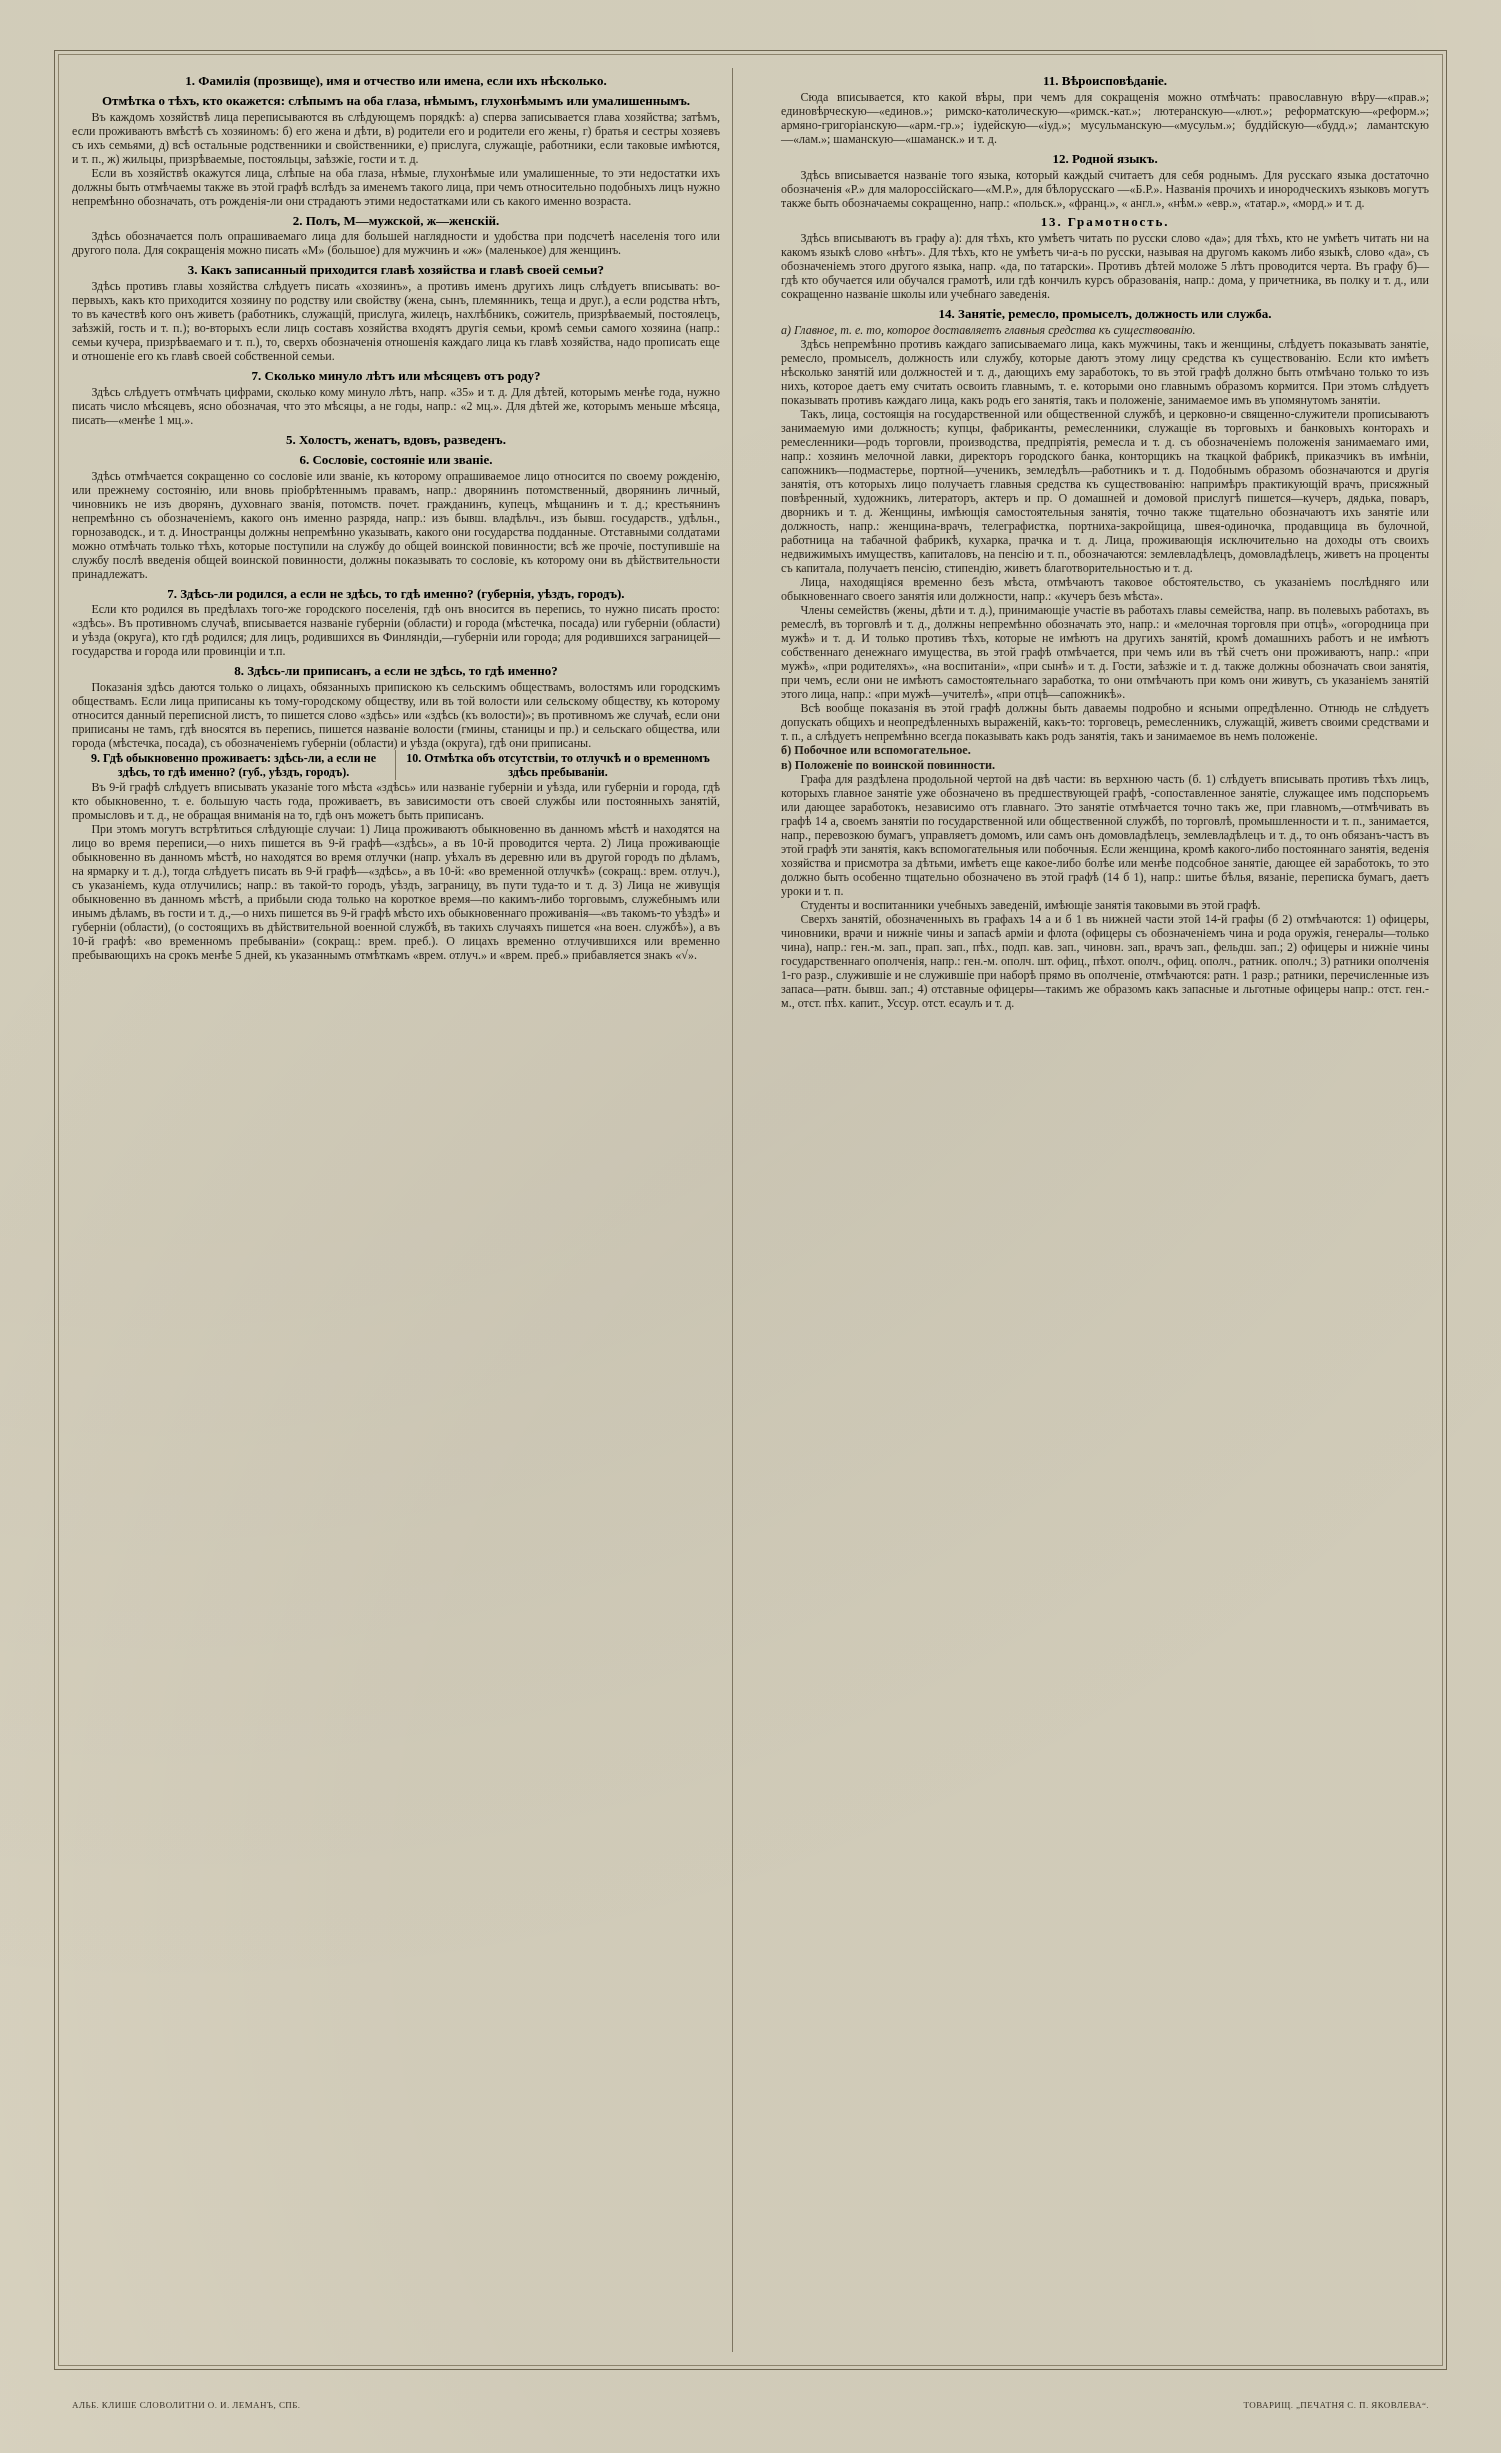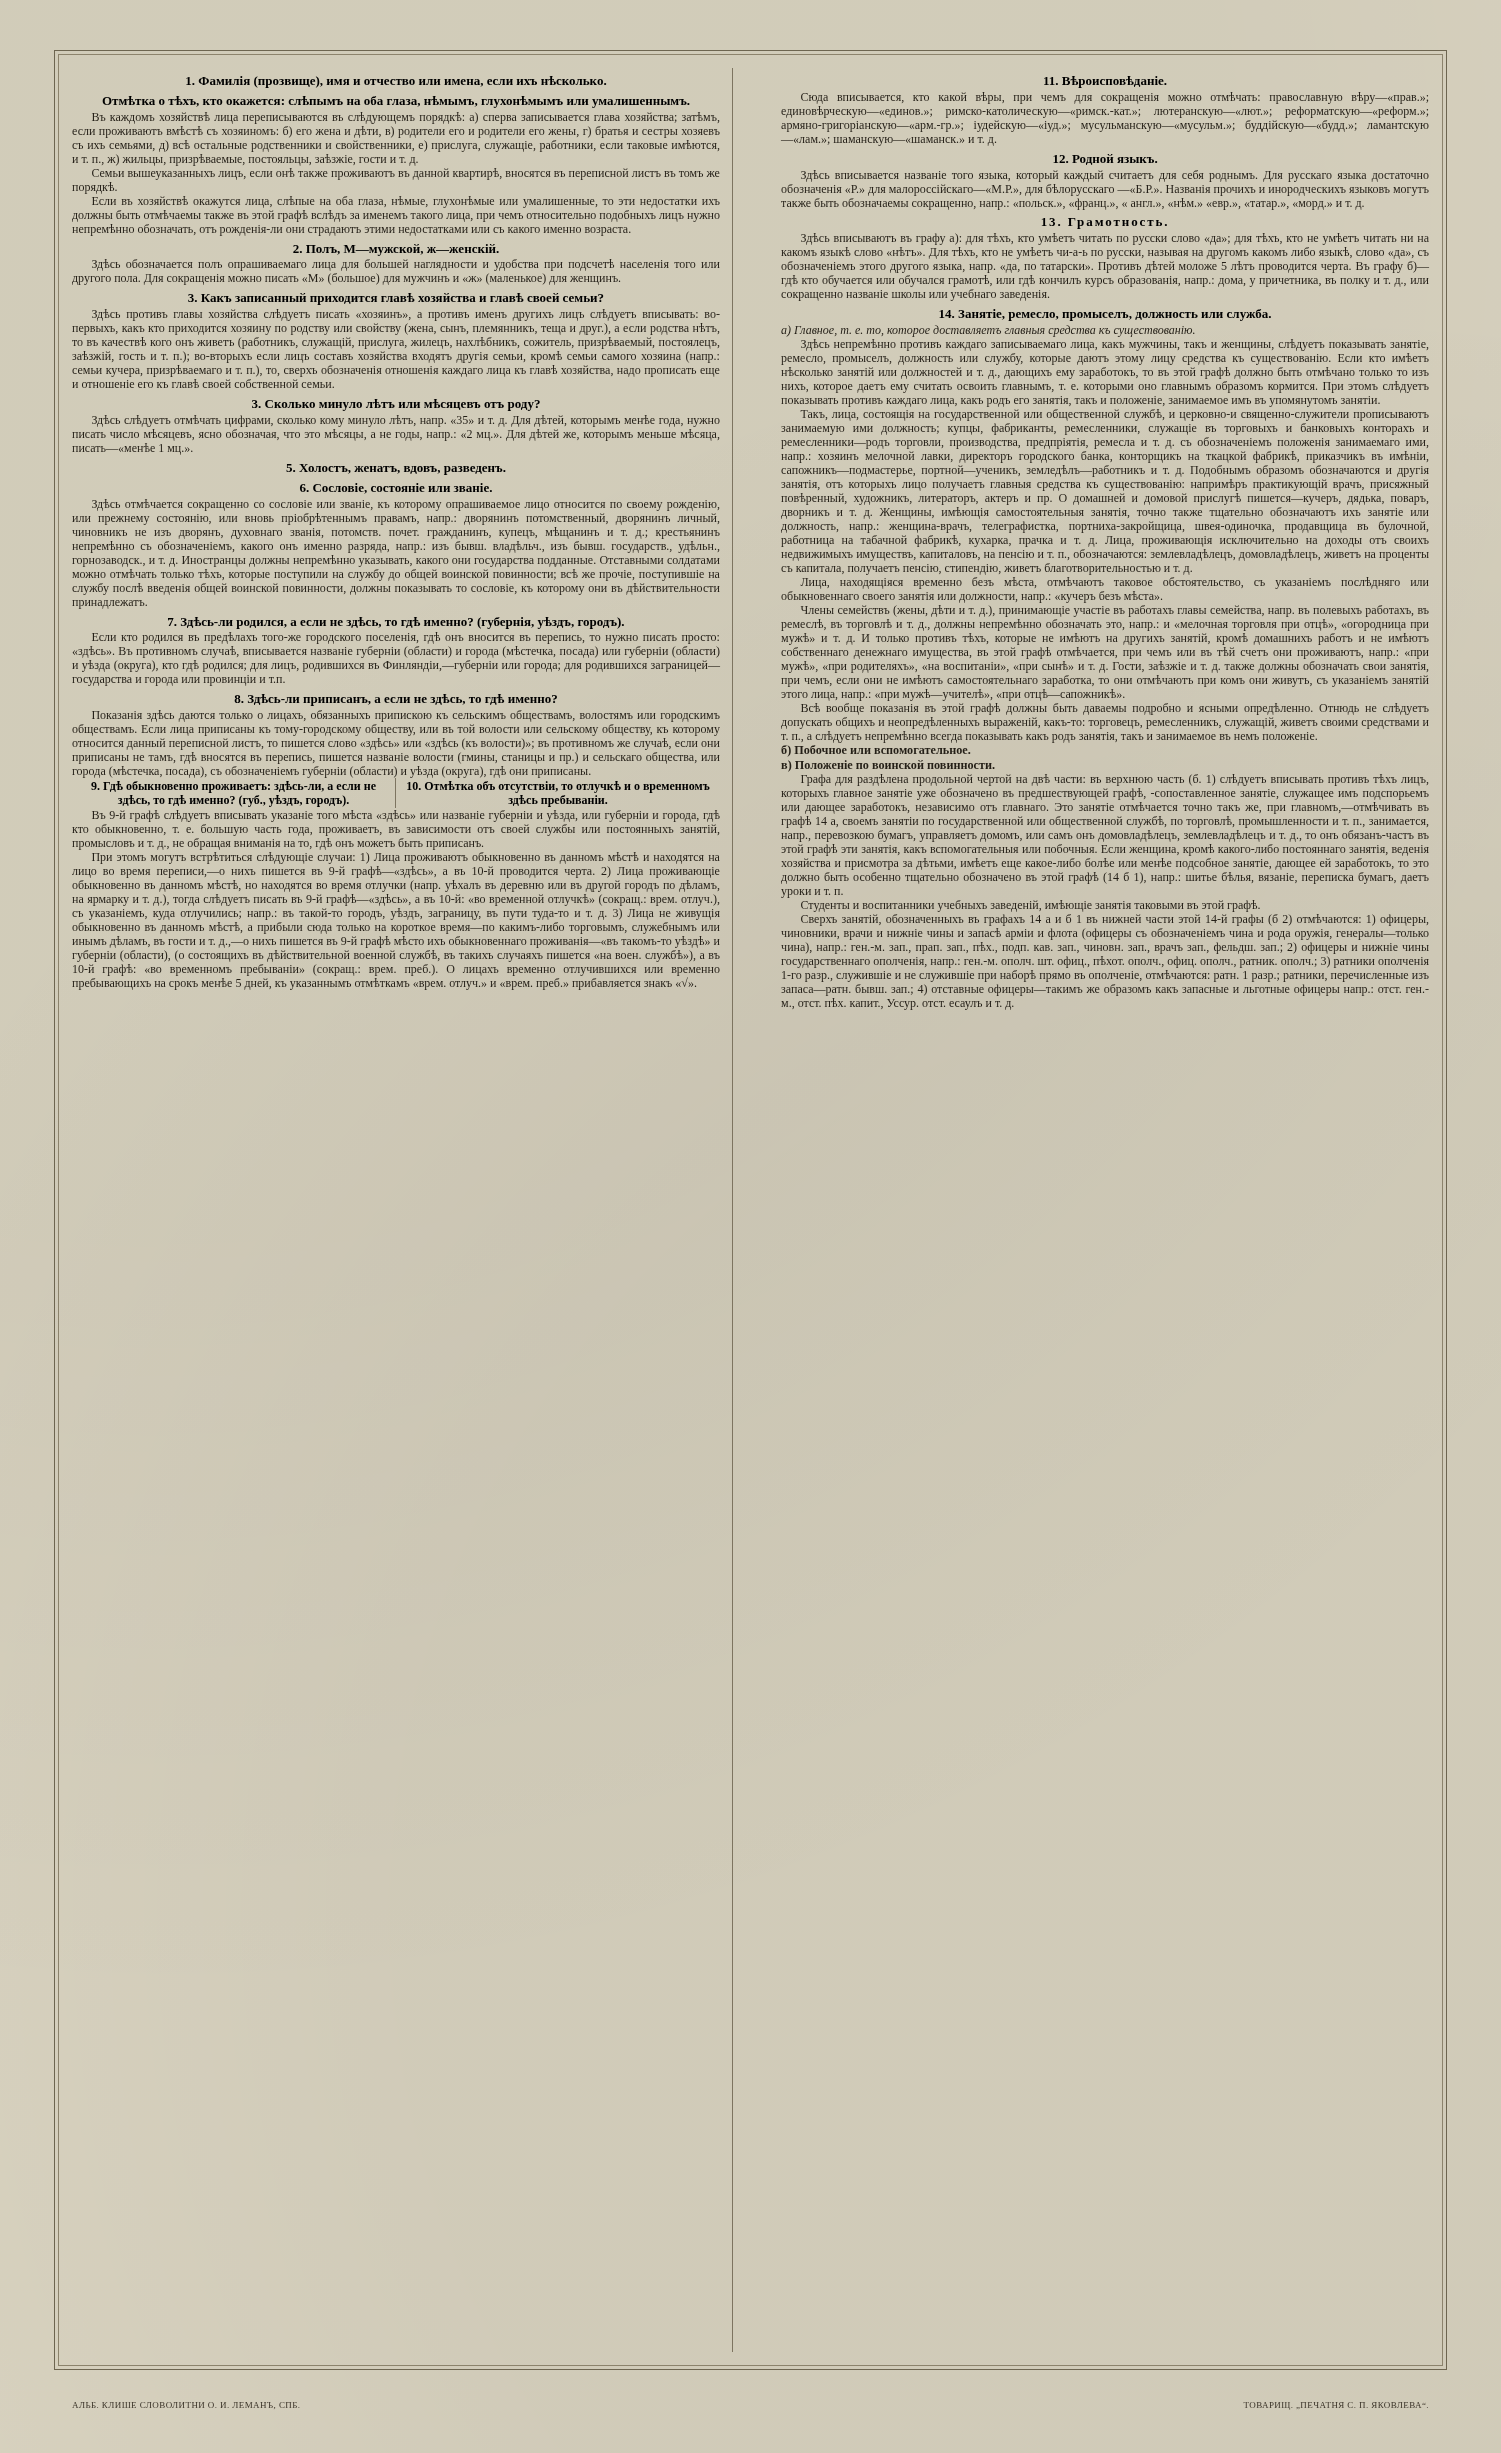--- a/index.html
+++ b/index.html
@@ -98,30 +98,29 @@
 
 <div class="page">
   <div class="frame"></div>
 
   <div class="cols">
 
     <div class="col left">
       <div class="head">1. Фамилія (прозвище), имя и отчество или имена, если ихъ нѣсколько.</div>
       <div class="head">Отмѣтка о тѣхъ, кто окажется: слѣпымъ на оба глаза, нѣмымъ, глухонѣмымъ или умалишеннымъ.</div>
       <p>Въ каждомъ хозяйствѣ лица переписываются въ слѣдующемъ порядкѣ: а) сперва записывается глава хозяйства; затѣмъ, если проживаютъ вмѣстѣ съ хозяиномъ: б) его жена и дѣти, в) родители его и родители его жены, г) братья и сестры хозяевъ съ ихъ семьями, д) всѣ остальные родственники и свойственники, е) прислуга, служащіе, работники, если таковые имѣются, и т. п., ж) жильцы, призрѣваемые, постояльцы, заѣзжіе, гости и т. д.</p>
-      <p>Семьи вышеуказанныхъ лицъ, если онѣ также проживаютъ въ данной квартирѣ, вносятся въ переписной листъ въ томъ же порядкѣ.</p>
       <p>Если въ хозяйствѣ окажутся лица, слѣпые на оба глаза, нѣмые, глухонѣмые или умалишенные, то эти недостатки ихъ должны быть отмѣчаемы также въ этой графѣ вслѣдъ за именемъ такого лица, при чемъ относительно подобныхъ лицъ нужно непремѣнно обозначать, отъ рожденія-ли они страдаютъ этими недостатками или съ какого именно возраста.</p>
 
       <div class="head">2. Полъ, М—мужской, ж—женскій.</div>
       <p>Здѣсь обозначается полъ опрашиваемаго лица для большей наглядности и удобства при подсчетѣ населенія того или другого пола. Для сокращенія можно писать «М» (большое) для мужчинъ и «ж» (маленькое) для женщинъ.</p>
 
       <div class="head">3. Какъ записанный приходится главѣ хозяйства и главѣ своей семьи?</div>
       <p>Здѣсь противъ главы хозяйства слѣдуетъ писать «хозяинъ», а противъ именъ другихъ лицъ слѣдуетъ вписывать: во-первыхъ, какъ кто приходится хозяину по родству или свойству (жена, сынъ, племянникъ, теща и друг.), а если родства нѣтъ, то въ качествѣ кого онъ живетъ (работникъ, служащій, прислуга, жилецъ, нахлѣбникъ, сожитель, призрѣваемый, постоялецъ, заѣзжій, гость и т. п.); во-вторыхъ если лицъ составъ хозяйства входятъ другія семьи, кромѣ семьи самого хозяина (напр.: семьи кучера, призрѣваемаго и т. п.), то, сверхъ обозначенія отношенія каждаго лица къ главѣ хозяйства, надо прописать еще и отношеніе его къ главѣ своей собственной семьи.</p>
 
-      <div class="head">3. Сколько минуло лѣтъ или мѣсяцевъ отъ роду?</div>
+      <div class="head">7. Сколько минуло лѣтъ или мѣсяцевъ отъ роду?</div>
       <p>Здѣсь слѣдуетъ отмѣчать цифрами, сколько кому минуло лѣтъ, напр. «35» и т. д. Для дѣтей, которымъ менѣе года, нужно писать число мѣсяцевъ, ясно обозначая, что это мѣсяцы, а не годы, напр.: «2 мц.». Для дѣтей же, которымъ меньше мѣсяца, писать—«менѣе 1 мц.».</p>
 
       <div class="head">5. Холостъ, женатъ, вдовъ, разведенъ.</div>
 
       <div class="head">6. Сословіе, состояніе или званіе.</div>
       <p>Здѣсь отмѣчается сокращенно со сословіе или званіе, къ которому опрашиваемое лицо относится по своему рожденію, или прежнему состоянію, или вновь пріобрѣтеннымъ правамъ, напр.: дворянинъ потомственный, дворянинъ личный, чиновникъ не изъ дворянъ, духовнаго званія, потомств. почет. гражданинъ, купецъ, мѣщанинъ и т. д.; крестьянинъ непремѣнно съ обозначеніемъ, какого онъ именно разряда, напр.: изъ бывш. владѣльч., изъ бывш. государств., удѣльн., горнозаводск., и т. д. Иностранцы должны непремѣнно указывать, какого они государства подданные. Отставными солдатами можно отмѣчать только тѣхъ, которые поступили на службу до общей воинской повинности; всѣ же прочіе, поступившіе на службу послѣ введенія общей воинской повинности, должны показывать то сословіе, къ которому они въ дѣйствительности принадлежатъ.</p>
 
       <div class="head">7. Здѣсь-ли родился, а если не здѣсь, то гдѣ именно? (губернія, уѣздъ, городъ).</div>
       <p>Если кто родился въ предѣлахъ того-же городского поселенія, гдѣ онъ вносится въ перепись, то нужно писать просто: «здѣсь». Въ противномъ случаѣ, вписывается названіе губерніи (области) и города (мѣстечка, посада) или губерніи (области) и уѣзда (округа), кто гдѣ родился; для лицъ, родившихся въ Финляндіи,—губерніи или города; для родившихся заграницей—государства и города или провинціи и т.п.</p>
 

